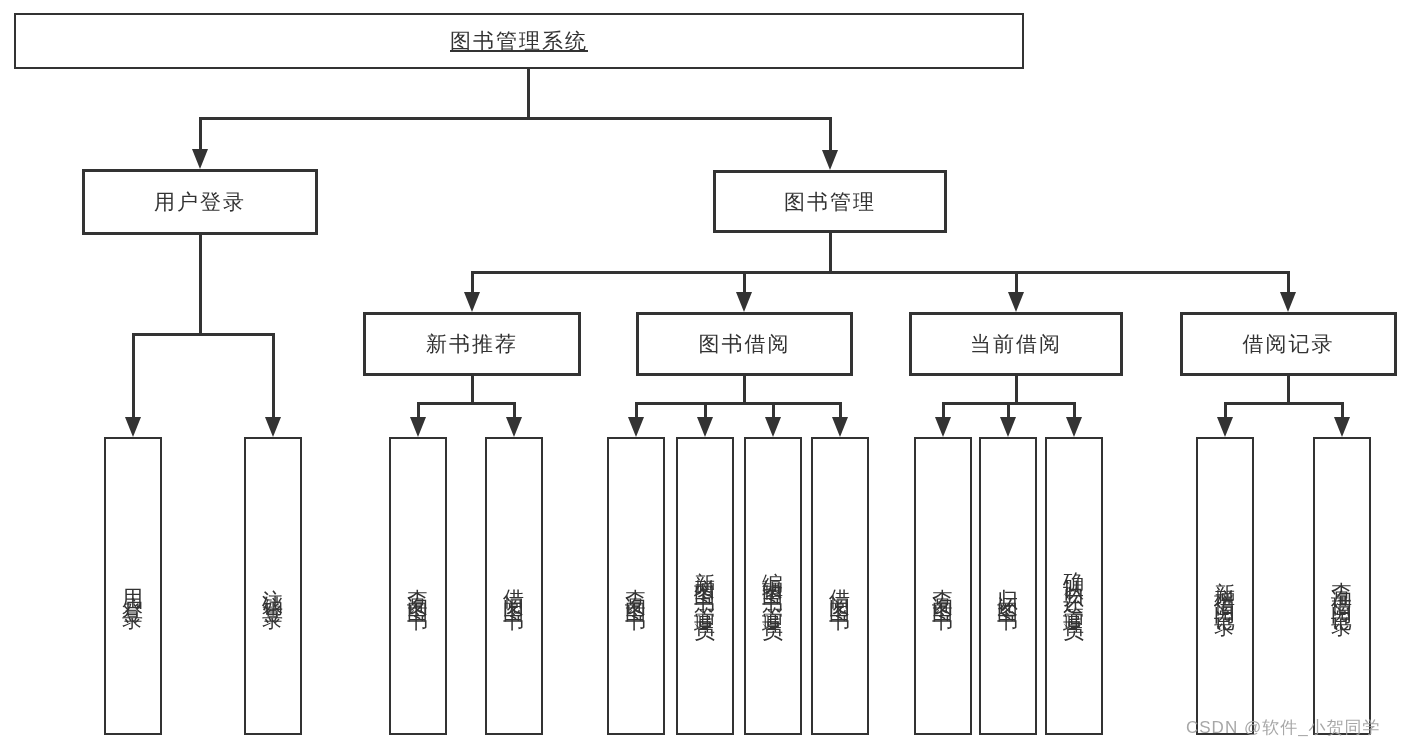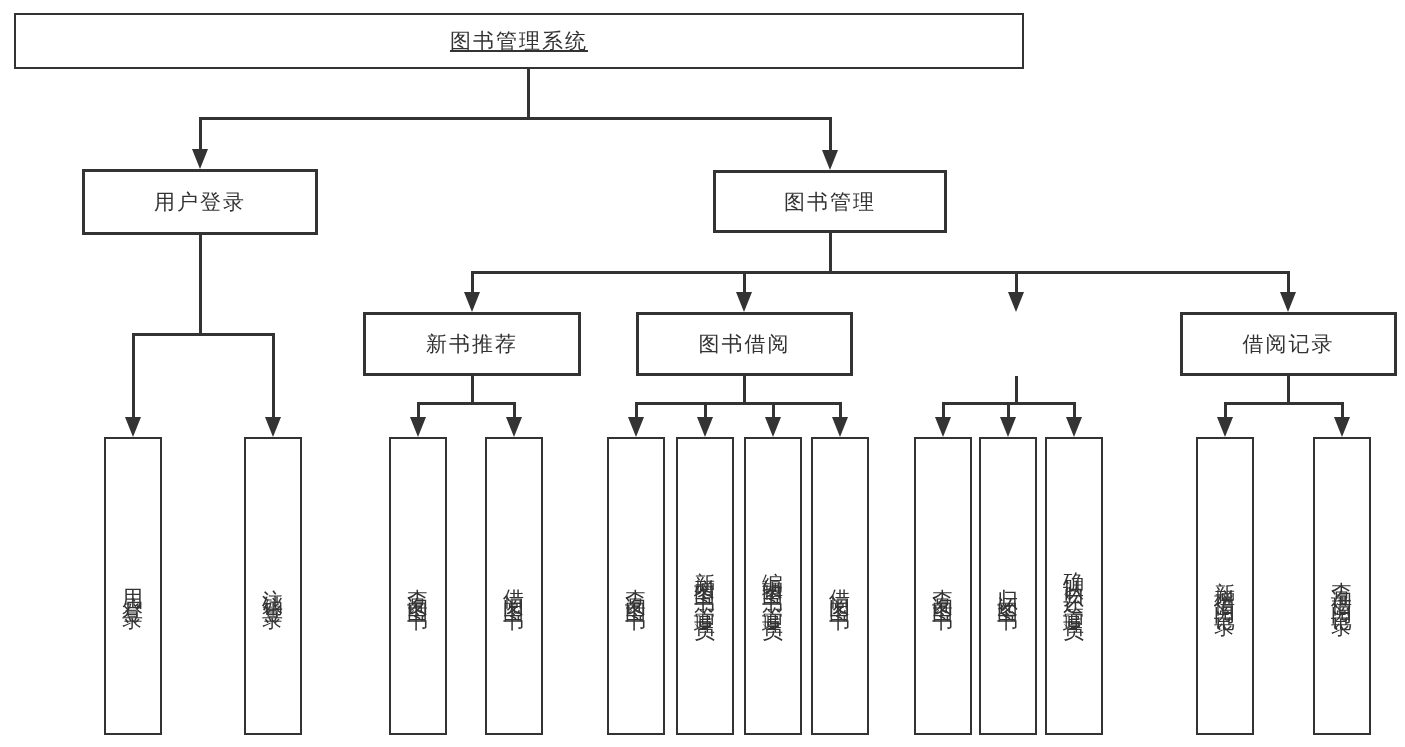--- a/index.html
+++ b/index.html
@@ -50,20 +50,21 @@
     color: #9e9e9e;
     white-space: nowrap;
     z-index: 5;
     opacity: 0.9;
   }
 </style>
 </head>
 <body>
 
 <div class="stage" id="diagram" style="background: rgb(255, 255, 255);">
+  <div class="watermark" style="color: rgb(158, 158, 158);">CSDN @软件_小贺同学</div>
 <div class="cline" style="left: 527px; top: 69px; width: 3px; height: 50px; background: rgb(51, 51, 51);"></div>
     <div class="cline" style="left: 199px; top: 117px; width: 633px; height: 3px; background: rgb(51, 51, 51);"></div>
     <div class="cline" style="left: 199px; top: 117px; width: 3px; height: 34px; background: rgb(51, 51, 51);"></div>
     <div class="cline" style="left: 829px; top: 117px; width: 3px; height: 35px; background: rgb(51, 51, 51);"></div>
     <div class="cline" style="left: 199px; top: 235px; width: 3px; height: 100px; background: rgb(51, 51, 51);"></div>
     <div class="cline" style="left: 132px; top: 333px; width: 143px; height: 3px; background: rgb(51, 51, 51);"></div>
     <div class="cline" style="left: 132px; top: 333px; width: 3px; height: 86px; background: rgb(51, 51, 51);"></div>
     <div class="cline" style="left: 272px; top: 333px; width: 3px; height: 86px; background: rgb(51, 51, 51);"></div>
     <div class="cline" style="left: 829px; top: 233px; width: 3px; height: 41px; background: rgb(51, 51, 51);"></div>
     <div class="cline" style="left: 471px; top: 271px; width: 819px; height: 3px; background: rgb(51, 51, 51);"></div>
@@ -117,20 +118,23 @@
     </div>
     <div class="node lv3" style="left: 363px; top: 312px; width: 218px; height: 64px; border-color: rgb(51, 51, 51); color: rgb(51, 51, 51);">
       <span>新书推荐</span>
     </div>
     <div class="node lv2" style="left: 713px; top: 170px; width: 234px; height: 63px; border-color: rgb(51, 51, 51); color: rgb(51, 51, 51);">
       <span>图书管理</span>
     </div>
     <div class="node lv3" style="left: 636px; top: 312px; width: 217px; height: 64px; border-color: rgb(51, 51, 51); color: rgb(51, 51, 51);">
       <span>图书借阅</span>
     </div>
+    <div class="node lv3" style="left: 909px; top: 312px; width: 214px; height: 64px; border-color: rgb(51, 51, 51); color: rgb(51, 51, 51);">
+      <span>当前借阅</span>
+    </div>
     <div class="node lv3" style="left: 1180px; top: 312px; width: 217px; height: 64px; border-color: rgb(51, 51, 51); color: rgb(51, 51, 51);">
       <span>借阅记录</span>
     </div>
     <div class="node lv4 vert" style="left: 104px; top: 437px; width: 58px; height: 298px; border-color: rgb(51, 51, 51); color: rgb(51, 51, 51);">
       <span>用户登录</span>
     </div>
     <div class="node lv4 vert" style="left: 244px; top: 437px; width: 58px; height: 298px; border-color: rgb(51, 51, 51); color: rgb(51, 51, 51);">
       <span>注销登录</span>
     </div>
     <div class="node lv4 vert" style="left: 389px; top: 437px; width: 58px; height: 298px; border-color: rgb(51, 51, 51); color: rgb(51, 51, 51);">

